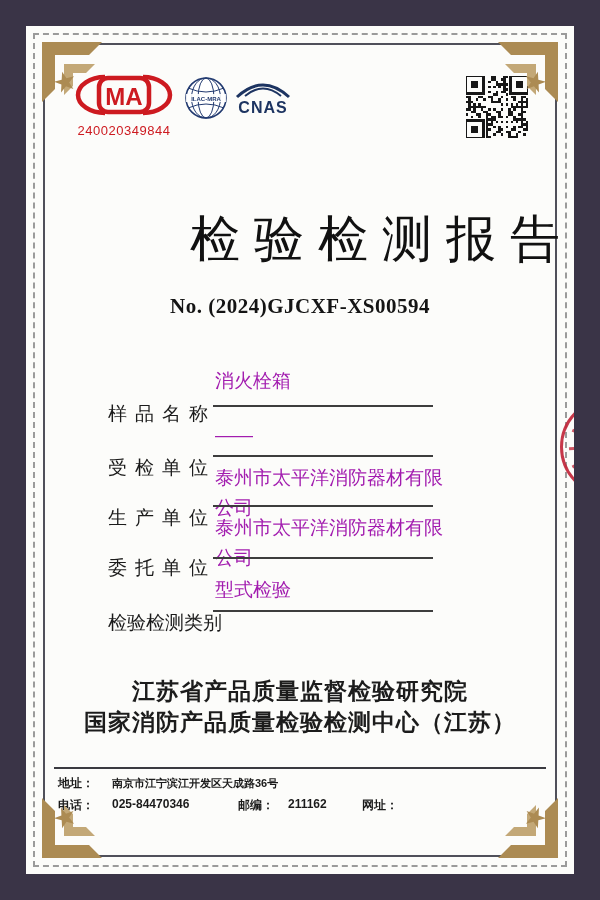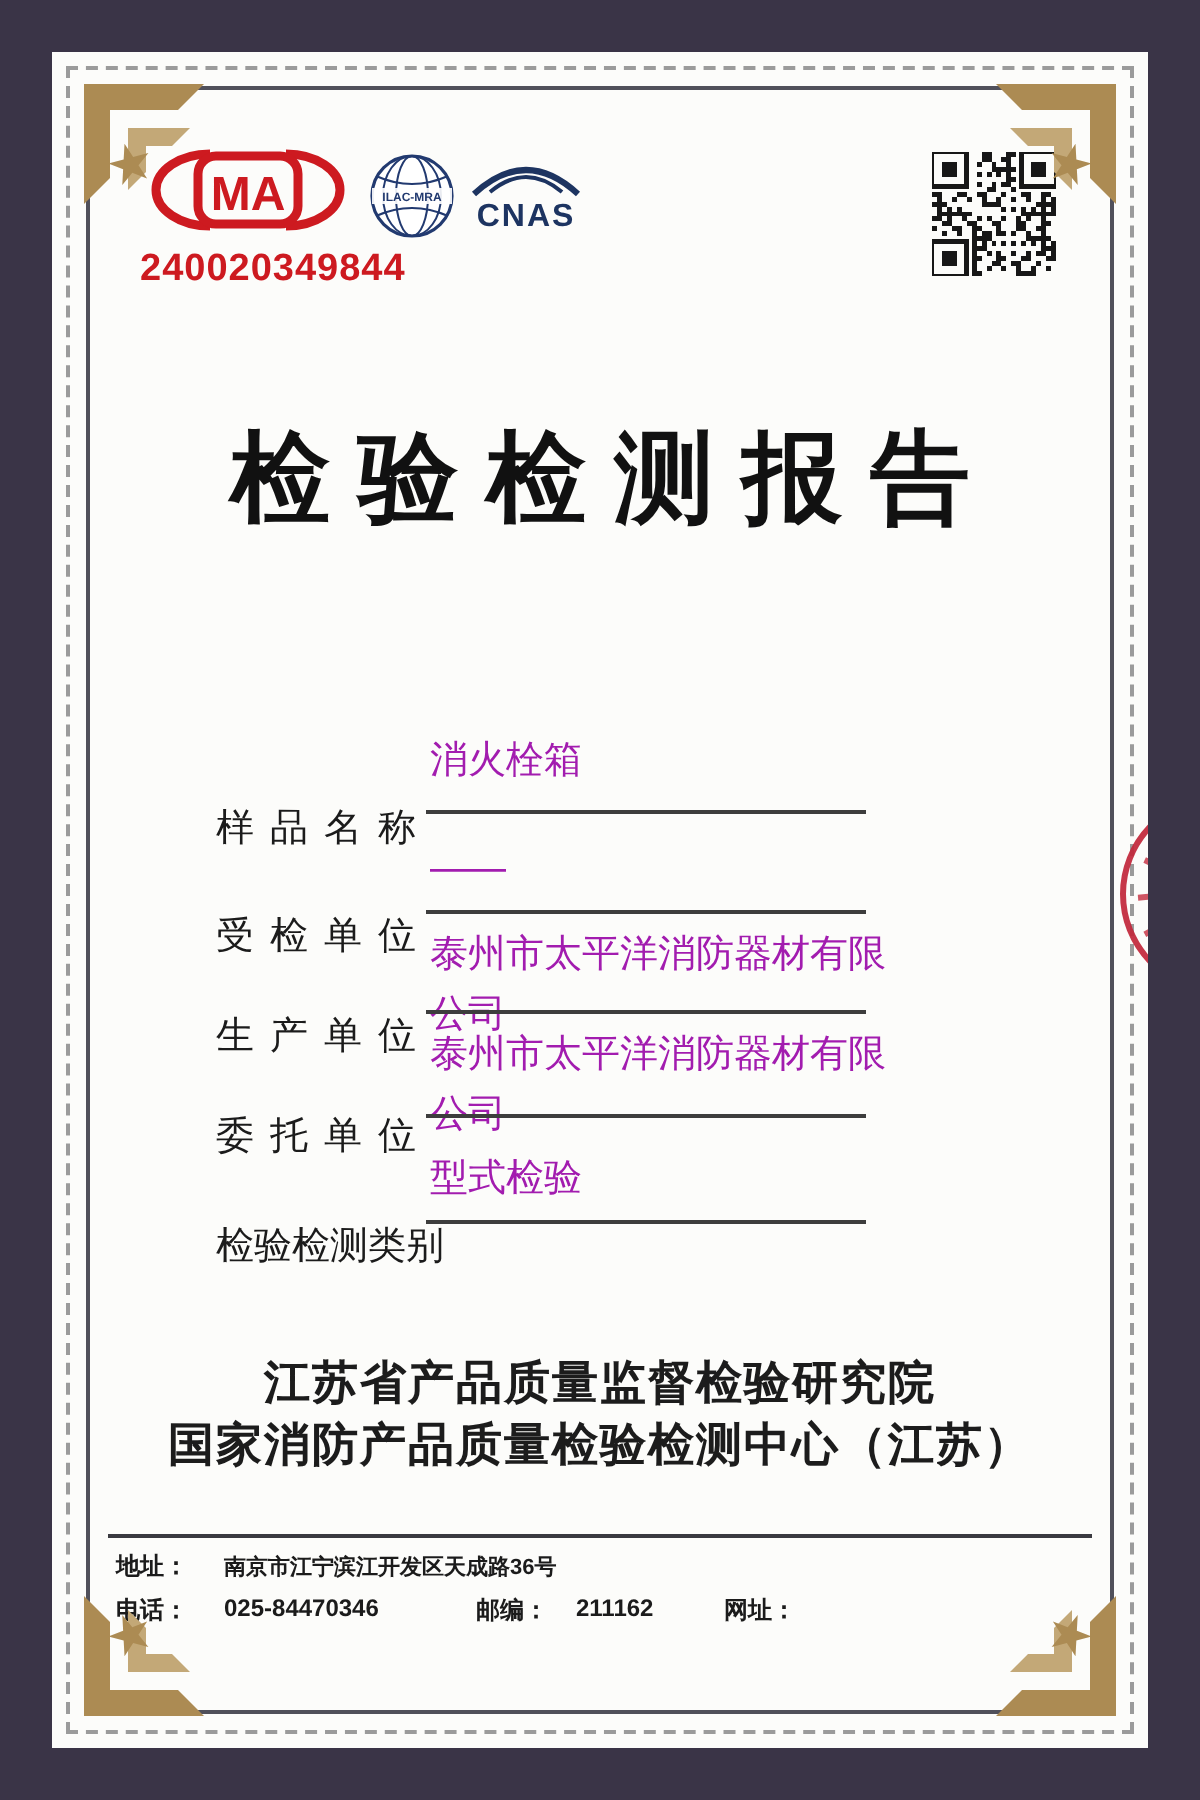--- a/index.html
+++ b/index.html
@@ -26,30 +26,30 @@
     clip-path:polygon(0 0,100% 0,calc(100% - 9px) 9px,9px 9px,9px calc(100% - 9px),0 100%);}
   .corner .star{position:absolute;left:11px;top:27px;font-size:27px;line-height:1;
     color:var(--gold);transform:rotate(-15deg);}
   .corner.tl{left:16px;top:16px;}
   .corner.tr{right:16px;top:16px;transform:scaleX(-1);}
   .corner.bl{left:16px;bottom:16px;transform:scaleY(-1);}
   .corner.br{right:16px;bottom:16px;transform:scale(-1,-1);}
 
   
   .cma-block{position:absolute;left:44px;top:46px;width:108px;text-align:center;z-index:2;}
-  .cma-num{margin-top:1px;font-size:19px;font-weight:bold;color:var(--red);letter-spacing:.5px;}
+  .cma-num{margin-top:1px;font-size:13px;font-weight:normal;color:var(--red);letter-spacing:.5px;}
   .ilac-globe{position:absolute;left:158px;top:50px;z-index:2;}
   .cnas-emblem{position:absolute;left:206px;top:54px;z-index:2;}
   .cnas-text{position:absolute;left:276px;top:50px;z-index:2;color:var(--navy);
     font-size:7.5px;line-height:1.3;font-weight:bold;}
   .qr{position:absolute;left:440px;top:50px;width:62px;height:62px;z-index:2;}
   .qr svg{width:62px;height:62px;shape-rendering:crispEdges;}
 
-  .title{position:absolute;left:0;right:0;top:180px;text-align:center;z-index:2;
-    font-size:50px;font-weight:bold;letter-spacing:14px;padding-left:14px;color:#111;}
+  .title{position:absolute;left:0;right:0;top:180px;text-align:right;z-index:2;
+    font-size:50px;font-weight:normal;letter-spacing:14px;padding-left:14px;color:#111;}
   .report-no{position:absolute;left:0;right:0;top:268px;text-align:center;z-index:2;
     font-family:"Liberation Serif","DejaVu Serif",serif;font-size:21px;font-weight:bold;
     letter-spacing:.5px;color:#141414;}
 
   
   .field-row{position:absolute;left:82px;z-index:2;white-space:nowrap;}
   .flabel{display:inline-block;width:100px;font-size:19px;color:#1b1b1b;
     text-align:justify;text-align-last:justify;vertical-align:top;margin-top:35px;}
   .fvalue{display:inline-block;width:232px;margin-left:7px;font-size:19px;line-height:1.58;
     color:#a21caf;vertical-align:top;white-space:normal;}
@@ -318,20 +318,21 @@
         <rect x="0" y="0" width="7" height="7" fill="none" stroke="#171717" stroke-width="1"></rect>
         <rect x="2" y="2" width="3" height="3" fill="#171717"></rect>
         <rect x="18" y="0" width="7" height="7" fill="none" stroke="#171717" stroke-width="1"></rect>
         <rect x="20" y="2" width="3" height="3" fill="#171717"></rect>
         <rect x="0" y="18" width="7" height="7" fill="none" stroke="#171717" stroke-width="1"></rect>
         <rect x="2" y="20" width="3" height="3" fill="#171717"></rect>
       </svg>
   </div>
 
   <div class="title">检验检测报告</div>
+  <div class="report-no">No. (2024)GJCXF-XS00594</div>
 
   <div class="field-row" style="top:340px">
     <span class="flabel">样品名称</span><span class="fvalue">消火栓箱</span>
   </div>
   <div class="uline" style="top:379px"></div>
 
   <div class="field-row" style="top:394px">
     <span class="flabel">受检单位</span><span class="fvalue">——</span>
   </div>
   <div class="uline" style="top:429px"></div>

